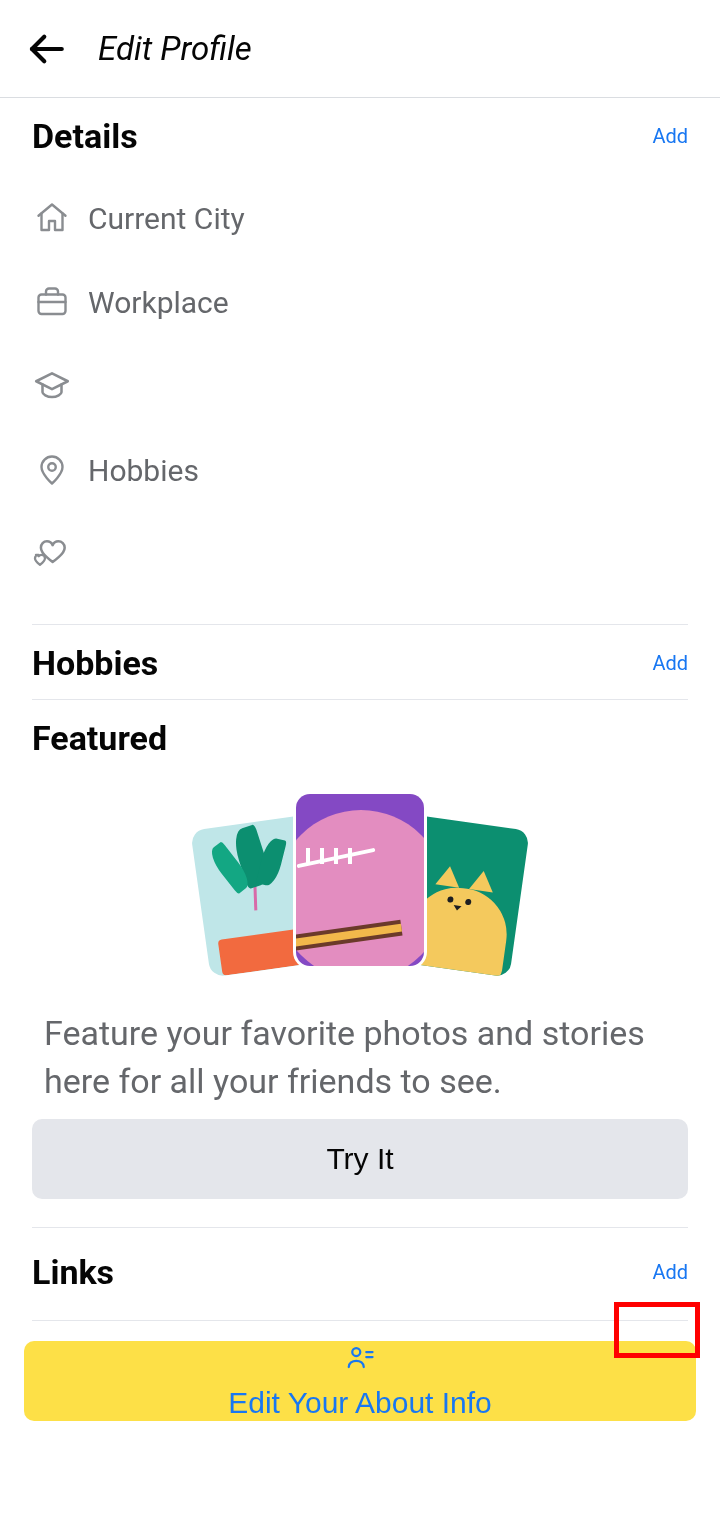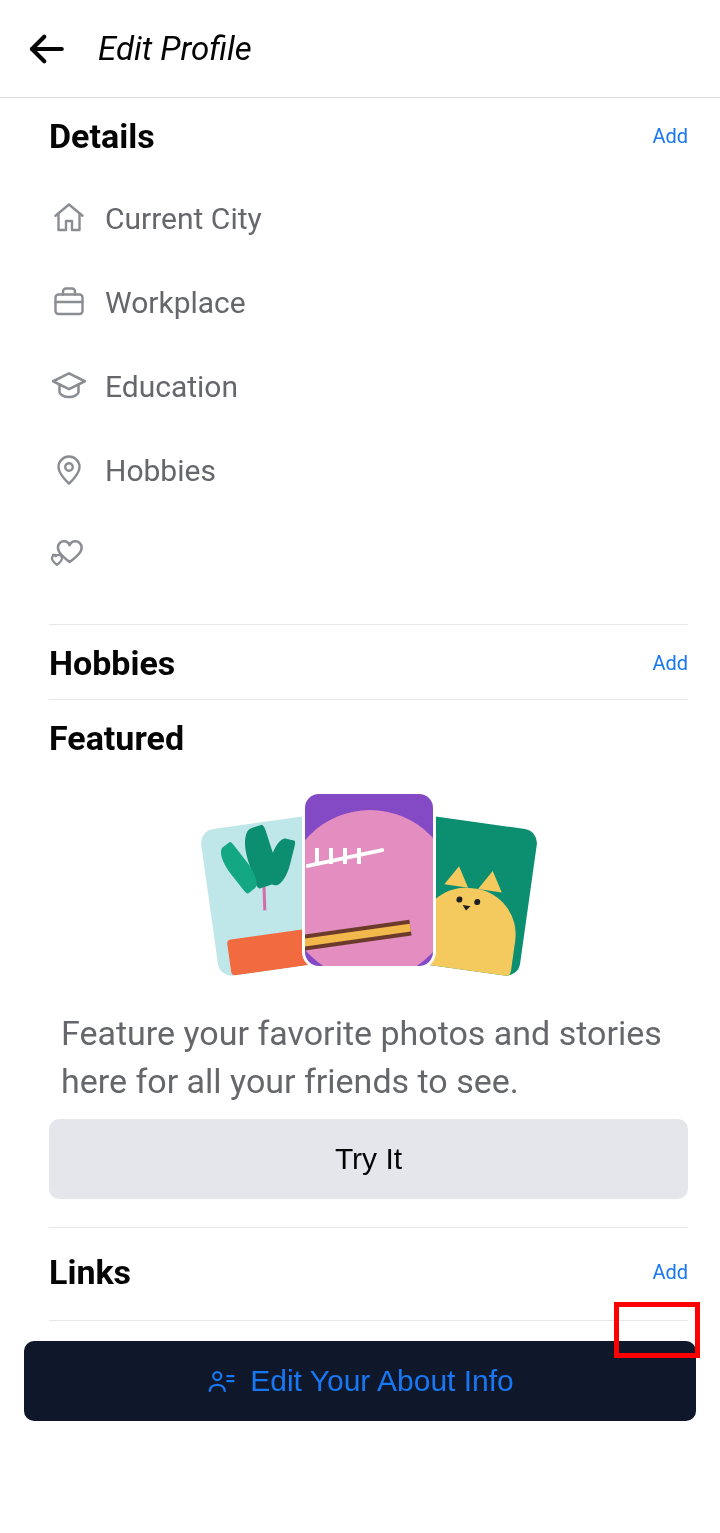--- a/index.html
+++ b/index.html
@@ -1,21 +1,21 @@
 <!DOCTYPE html>
 <html><head>
 <meta charset="utf-8">
 <style>
   * { box-sizing: border-box; margin: 0; padding: 0; }
   html, body { width: 720px; background: #fff; font-family: -apple-system, BlinkMacSystemFont, "Segoe UI", Roboto, Helvetica, Arial, sans-serif; color: #1c1e21; }
   .topbar { height: 98px; display: flex; align-items: center; padding-left: 22px; border-bottom: 1px solid #dadde1; font-style: italic; }
   .back-btn { width: 48px; height: 48px; display:flex; align-items:center; justify-content:center; cursor:pointer; }
   .back-btn svg { width: 42px; height: 42px; }
   .topbar-title { font-size: 33px; font-weight: 400; margin-left: 28px; color:#050505; }
-  .content { padding: 0 32px; margin-left: 17px; }
+  .content { padding: 0 32px; }
   .section { padding-top: 18px; border-bottom: 1px solid #e4e6eb; }
   .section.no-border { border-bottom: none; }
   .section-header { display:flex; align-items:center; justify-content:space-between; }
   .section-title { font-size: 34px; font-weight: 700; color:#050505; }
   .add-link { font-size: 20px; font-weight: 400; color:#1877f2; cursor:pointer; }
   .details-list { padding: 20px 0 28px 0; }
   .detail-row { display:flex; align-items:center; gap:16px; padding:22px 0; cursor:pointer; }
   .detail-icon { width:40px; height:40px; flex:0 0 40px; display:flex; align-items:center; justify-content:center; color:#8a8d91; }
   .detail-icon svg { stroke:#8a8d91; }
   .detail-label { font-size:30px; color:#65676b; }
@@ -23,21 +23,21 @@
   .featured { padding-bottom: 28px; }
   .featured-illustration { margin: 36px auto 22px auto; width: 320px; height: 190px; position:relative; }
   .card { position:absolute; border-radius: 14px; overflow:hidden; box-shadow: 0 0 0 3px #fff; }
   .card.left { left:0; top:28px; width:118px; height:148px; background:#bfe6e8; transform: rotate(-8deg); }
   .card.right { right:0; top:28px; width:118px; height:148px; background:#0c8f70; transform: rotate(8deg); }
   .card.center { left:96px; top:0; width:128px; height:172px; background:#8449c4; z-index:2; }
   .featured-text { text-align:left; font-size:34px; color:#65676b; line-height:1.4; padding: 4px 12px 14px 12px; }
   .try-btn { width:100%; background:#e4e6eb; border:none; border-radius:10px; height:80px; font-size:30px; font-weight:500; color:#050505; cursor:pointer; }
   .links { padding: 24px 0 28px 0; border-bottom: 1px solid #e4e6eb; }
   .about-btn-wrap { padding: 20px 24px 0 24px; }
-  .about-btn { width:100%; height:80px; border:none; border-radius:10px; background:#0f172a; color:#1877f2; font-size:30px; font-weight:500; display:flex; align-items:center; justify-content:center; gap:14px; cursor:pointer; }
+  .about-btn { width:100%; height:80px; border:none; border-radius:10px; background:#fde047; color:#1877f2; font-size:30px; font-weight:500; display:flex; align-items:center; justify-content:center; gap:14px; cursor:pointer;flex-direction:column; }
   .about-btn svg { stroke:#1877f2; }
   .highlight-box { position:absolute; border:5px solid #ff0000; }
   
   .plant-pot { position:absolute; bottom:0; left:12px; width:84px; height:36px; background:#f26a3f; border-radius:4px; }
   .leaf { position:absolute; background:#0c8f70; border-radius: 50% 10% 50% 10%; }
   .leaf.l1 { width:26px; height:60px; left:44px; top:4px; transform:rotate(-10deg); }
   .leaf.l2 { width:20px; height:52px; left:24px; top:16px; transform:rotate(-30deg); background:#13a783; }
   .leaf.l3 { width:20px; height:48px; left:66px; top:18px; transform:rotate(22deg); }
   .stem { position:absolute; width:3px; height:70px; background:#d86aa8; left:56px; top:18px; transform:rotate(6deg); }
   
@@ -97,21 +97,20 @@
         </span>
         <span class="detail-label">Workplace</span>
       </div>
       <div class="detail-row">
         <span class="detail-icon">
           <svg viewBox="0 0 24 24" width="38" height="38" fill="none" stroke-width="1.6" stroke-linecap="round" stroke-linejoin="round">
               <path d="M2 9l10-5 10 5-10 5L2 9z"></path>
               <path d="M6 11v5c0 1 2.7 3 6 3s6-2 6-3v-5"></path>
             </svg>
         </span>
-        <span class="detail-label">Education</span>
       </div>
       <div class="detail-row">
         <span class="detail-icon">
           <svg viewBox="0 0 24 24" width="36" height="36" fill="none" stroke-width="1.6" stroke-linecap="round" stroke-linejoin="round">
               <path d="M12 21s-7-6.2-7-11a7 7 0 1 1 14 0c0 4.8-7 11-7 11z"></path>
               <circle cx="12" cy="10" r="2.5"></circle>
             </svg>
         </span>
         <span class="detail-label">Hobbies</span>
       </div>

